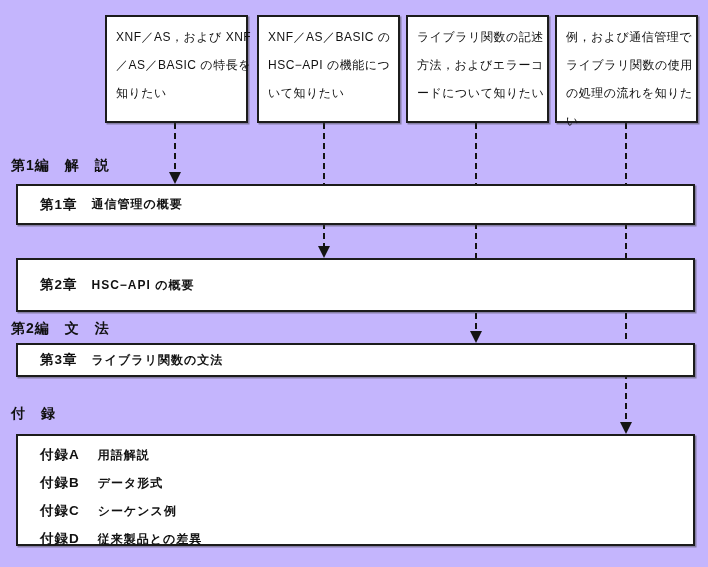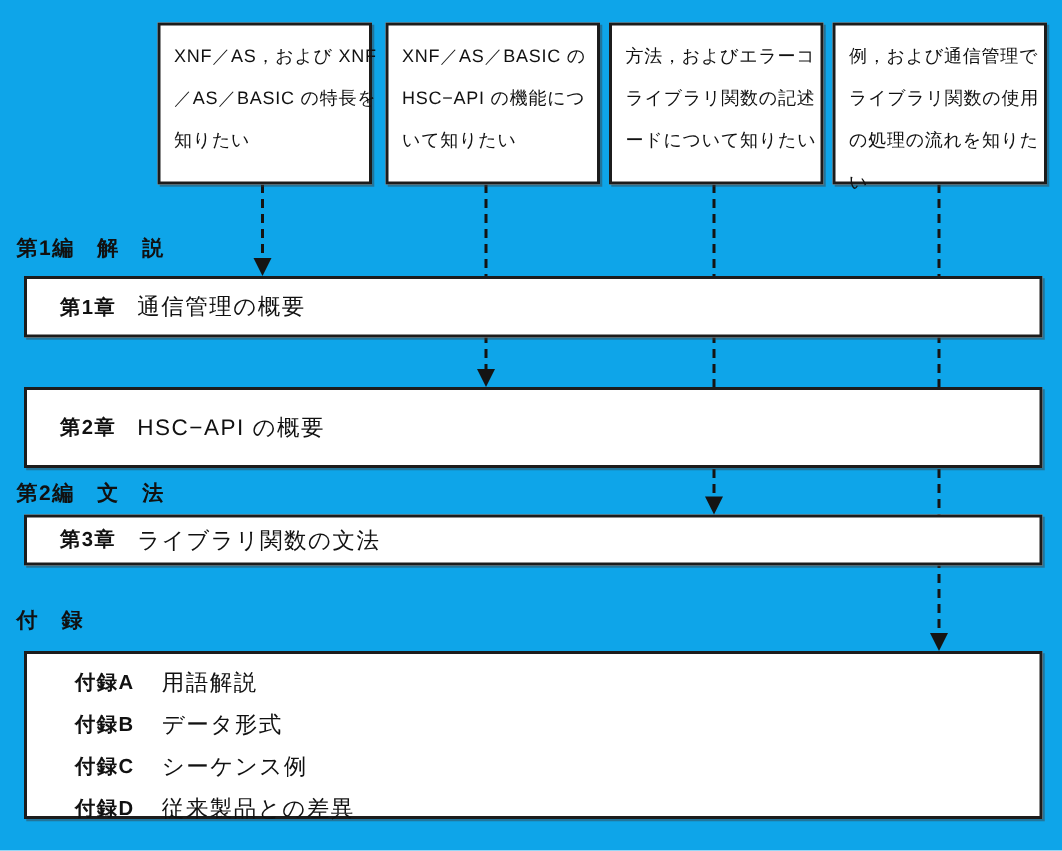--- a/index.html
+++ b/index.html
@@ -6,21 +6,21 @@
     margin: 0;
     padding: 0;
     background: #ffffff;
     font-family: "Liberation Sans", "DejaVu Sans", sans-serif;
     color: #111111;
   }
   .stage {
     position: relative;
     width: 708px;
     height: 567px;
-    background: #0ea5e9;
+    background: #c4b5fd;
     overflow: hidden;
   }
   
   .vline {
     position: absolute;
     width: 2px;
     background: repeating-linear-gradient(to bottom, #141414 0 6px, transparent 6px 10px);
     z-index: 1;
   }
   
@@ -77,38 +77,38 @@
     z-index: 2;
     text-align: center;
   }
   .bar .prefix, .appx .prefix {
     font-size: 13.5px;
     font-weight: 600;
     letter-spacing: 1px;
     white-space: nowrap;
   }
   .bar .title, .appx .title {
-    font-size: 15px;
-    font-weight: 400;
+    font-size: 12px;
+    font-weight: 700;
     letter-spacing: 1px;
     margin-left: 14px;
     white-space: nowrap;
   }
   
   .appendix-box {
     position: absolute;
     left: 16px;
     top: 434px;
     width: 679px;
     height: 112px;
     box-sizing: border-box;
     border: 2px solid #1c1c1c;
     background: #ffffff;
     box-shadow: 1.5px 1.5px 0 rgba(60,60,60,0.45);
-    padding: 5px 0 0 32px;
+    padding: 5px 0 0 22px;
     z-index: 2;
   }
   .appx {
     height: 28px;
     display: flex;
     align-items: center;
   }
   .appx .title { margin-left: 18px; }
 </style>
 </head>
@@ -130,22 +130,22 @@
     <div class="gline">XNF／AS，および XNF</div>
     <div class="gline">／AS／BASIC の特長を</div>
     <div class="gline">知りたい</div>
   </div>
   <div class="goalbox" style="left:257px">
     <div class="gline">XNF／AS／BASIC の</div>
     <div class="gline">HSC−API の機能につ</div>
     <div class="gline">いて知りたい</div>
   </div>
   <div class="goalbox" style="left:406px">
+    <div class="gline">ライブラリ関数の記述</div>
     <div class="gline">方法，およびエラーコ</div>
-    <div class="gline">ライブラリ関数の記述</div>
     <div class="gline">ードについて知りたい</div>
   </div>
   <div class="goalbox" style="left:555px">
     <div class="gline">例，および通信管理で</div>
     <div class="gline">ライブラリ関数の使用</div>
     <div class="gline">の処理の流れを知りた</div>
     <div class="gline">い</div>
   </div>
 
   <div class="sechdr" style="top:157px">第1編　解　説</div>

